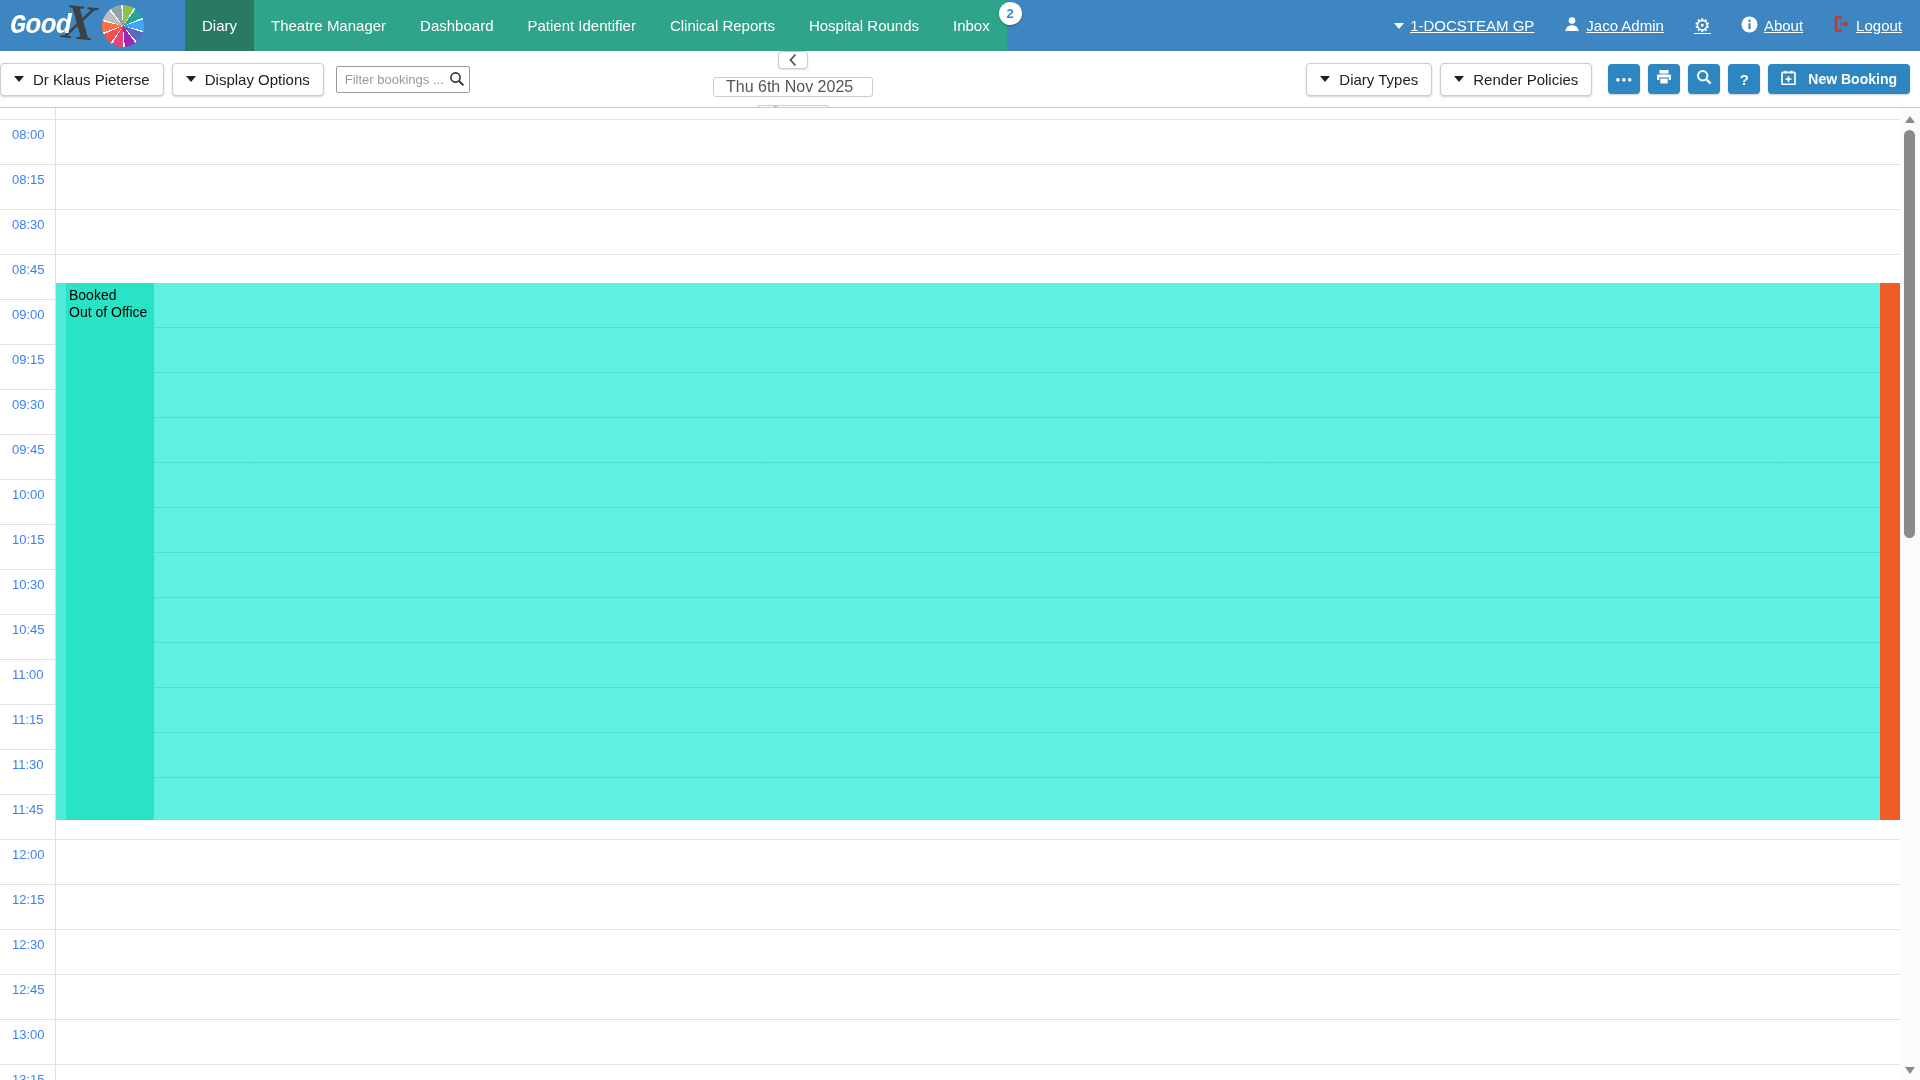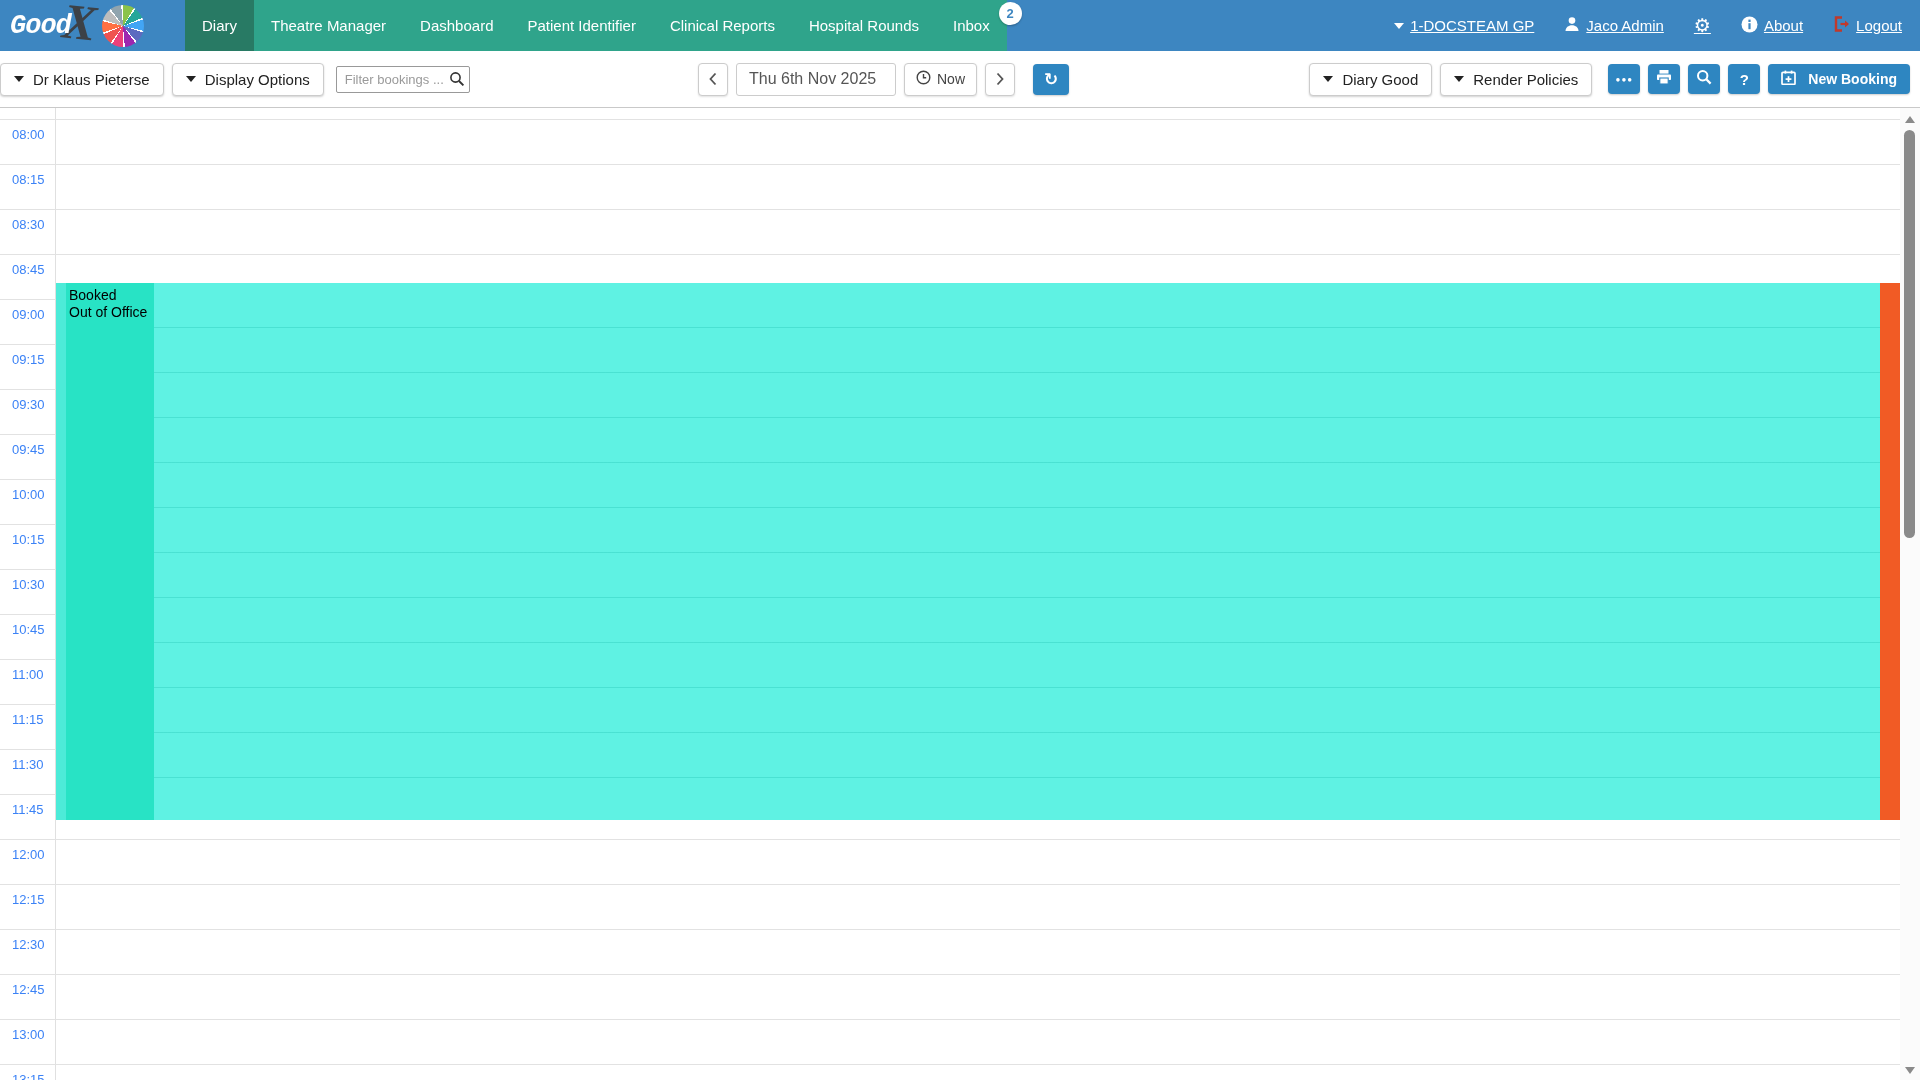--- a/index.html
+++ b/index.html
@@ -28,21 +28,21 @@
   .nav-right { margin-left:auto; display:flex; align-items:center; gap:30px; padding-right:18px; font-size:15px;text-decoration:underline; }
   .nav-right-item { display:flex; align-items:center; gap:6px; cursor:pointer; white-space:nowrap; }
   .caret-down { width:0; height:0; border-left:5px solid transparent; border-right:5px solid transparent; border-top:6px solid #fff; display:inline-block; }
   .glyph { font-family:"DejaVu Sans",sans-serif; }
   .gear { font-size:19px; line-height:1; }
 
   
   .toolbar { position:absolute; top:51px; left:0; width:1920px; height:56px; background:#fff; }
   .tb-group { position:absolute; top:0; height:100%; display:flex; align-items:center; gap:8px; }
   .tb-left { left:0; }
-  .tb-center { left:698px; }
+  .tb-center { left:713px;flex-direction:column; }
   .tb-right { right:10px; }
   .btn-white { height:33px; background:#fff; border:1px solid #ccc; border-radius:4px;
                box-shadow:0 1px 2px rgba(0,0,0,.18); display:flex; align-items:center; gap:9px;
                padding:0 13px; font-size:15px; color:#222; cursor:pointer; white-space:nowrap; }
   .caret-dark { width:0; height:0; border-left:5px solid transparent; border-right:5px solid transparent; border-top:6px solid #222; display:inline-block; }
   .filter-wrap { position:relative; margin-left:4px; }
   .filter-input { width:134px; height:27px; border:1px solid #999; border-radius:2px;
                   padding:3px 26px 3px 8px; font-size:13px; font-family:inherit; color:#15803d; }
   .filter-input::placeholder { color:#9a9a9a; }
   .filter-search { position:absolute; right:5px; top:5px; cursor:pointer; }
@@ -189,21 +189,21 @@
       <svg width="12" height="16" viewBox="0 0 12 16">
           <polyline points="3.5,2.5 8.5,8 3.5,13.5" fill="none" stroke="#555" stroke-width="1.8"></polyline>
         </svg>
     </div>
     <div class="btn-blue btn-refresh glyph">↻</div>
   </div>
 
   <div class="tb-group tb-right">
     <div class="btn-white">
       <span class="caret-dark"></span>
-      <span>Diary Good</span>
+      <span>Diary Types</span>
     </div>
     <div class="btn-white">
       <span class="caret-dark"></span>
       <span>Render Policies</span>
     </div>
     <div class="btn-blue sq btn-more">
       <span>●●●</span>
     </div>
     <div class="btn-blue sq">
       <span><svg width="16" height="16" viewBox="0 0 16 16">

